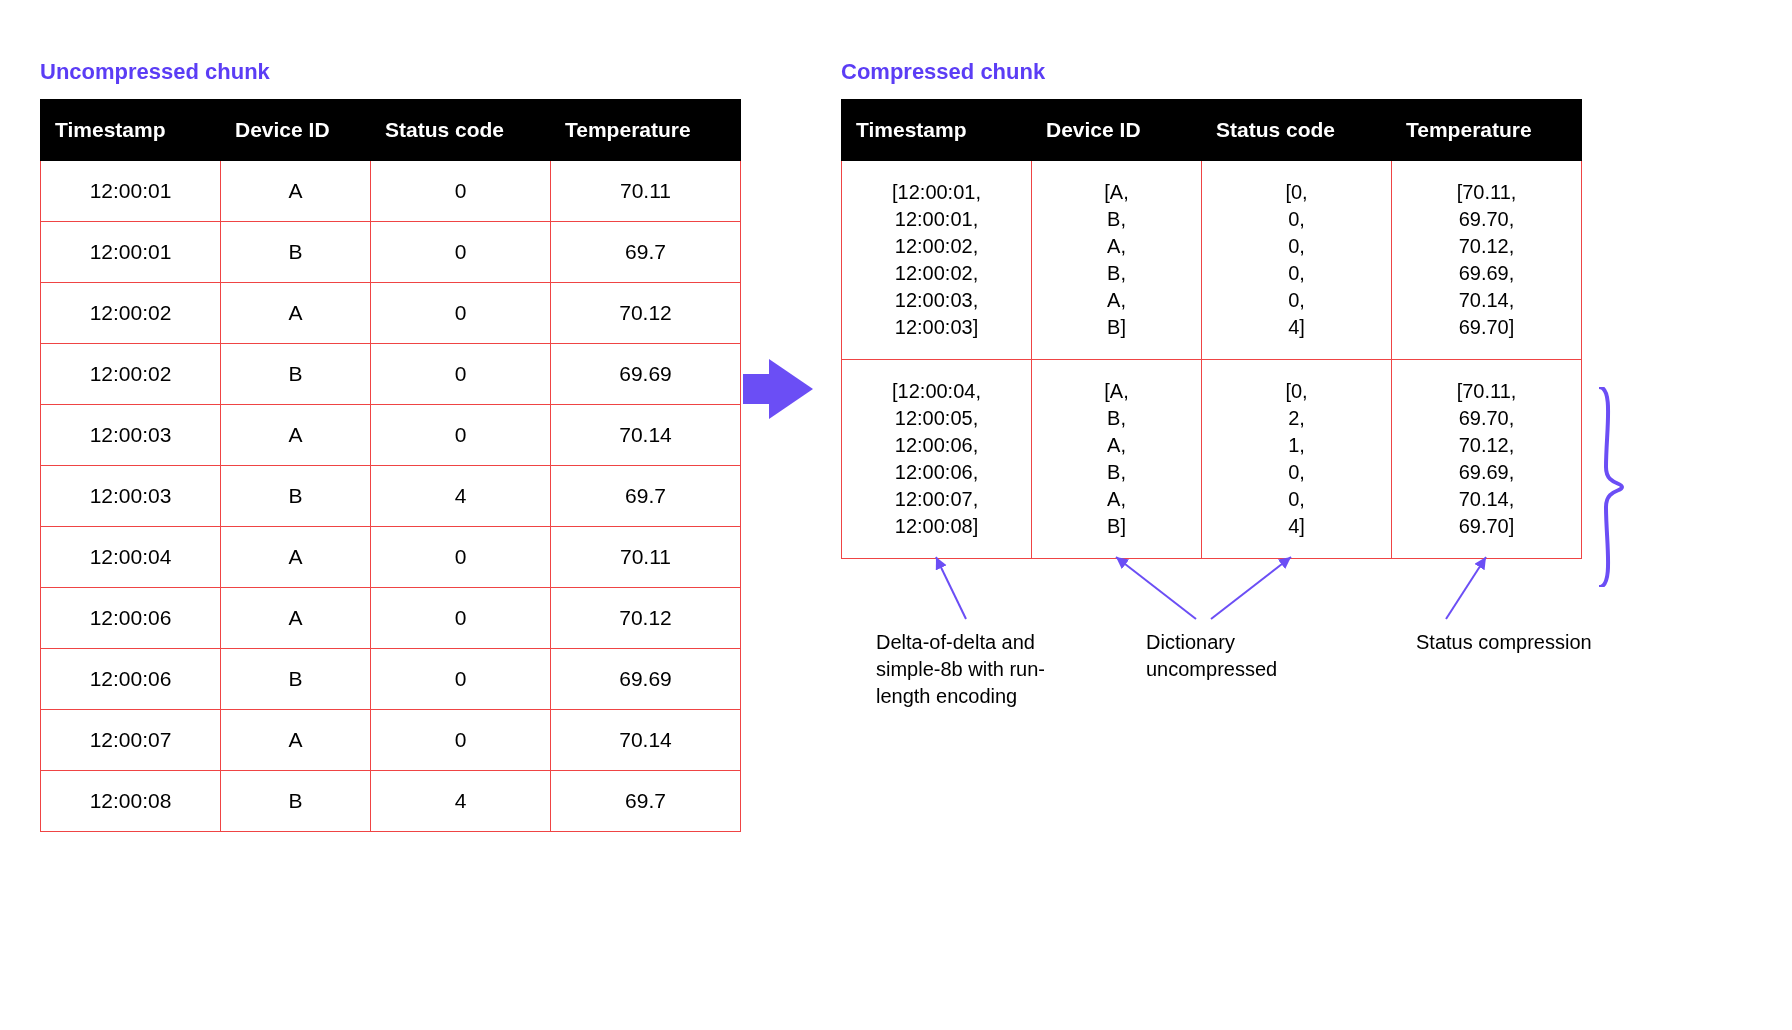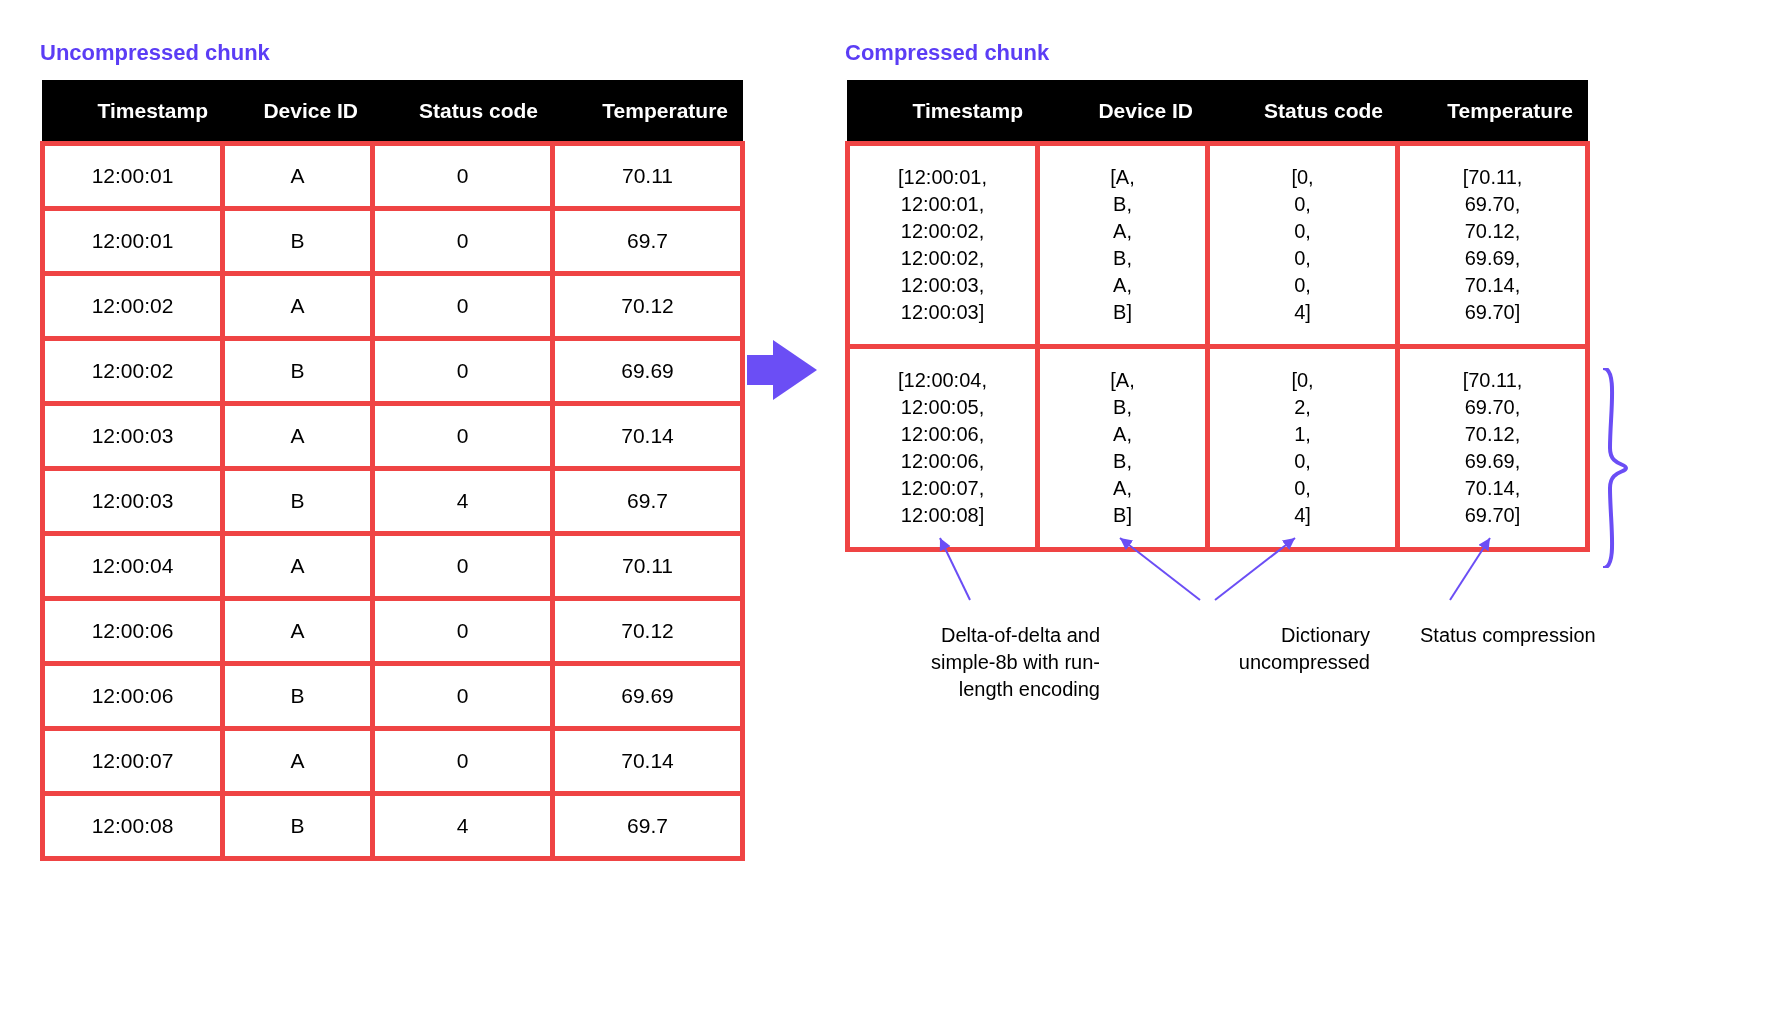--- a/index.html
+++ b/index.html
@@ -7,42 +7,43 @@
       font-family: -apple-system, BlinkMacSystemFont, "Segoe UI", Helvetica, Arial, sans-serif;
       background: #fff;
       padding: 40px;
       font-size: 19px;
       color: #000;
     }
     .container {
       display: flex;
       align-items: flex-start;
       gap: 28px;
+      margin-top: 19px;
     }
     .panel-title {
       color: #5b3df5;
       font-weight: 700;
       font-size: 22px;
       margin-bottom: 14px;
     }
     table {
       border-collapse: collapse;
       background: #fff;
     }
     th {
       background: #000;
       color: #fff;
       font-weight: 700;
       padding: 18px 14px;
-      text-align: right;
+      text-align: left;
       border: 1px solid #000;
       font-size: 21px;
     }
     td {
-      border: 5px solid #ef4444;
+      border: 1px solid #ef4444;
       padding: 18px 12px;
       text-align: center;
       vertical-align: top;
       font-size: 21px;
     }
     
     #left-table th:nth-child(1), #left-table td:nth-child(1) { width: 180px; }
     #left-table th:nth-child(2), #left-table td:nth-child(2) { width: 150px; }
     #left-table th:nth-child(3), #left-table td:nth-child(3) { width: 180px; }
     #left-table th:nth-child(4), #left-table td:nth-child(4) { width: 190px; }
@@ -109,21 +110,21 @@
 
     .caption-row {
       display: flex;
       margin-top: 70px;
       gap: 50px;
       font-size: 20px;
       line-height: 1.35;
       color: #000;
       padding-left: 35px;
     }
-    .caption-row .cap { max-width: 220px; text-align: right; }
+    .caption-row .cap { max-width: 220px; }
 
     .arrows-svg {
       position: absolute;
       pointer-events: none;
     }
 
     .right-panel-inner { position: relative; }
   </style>
 </head>
 <body>

